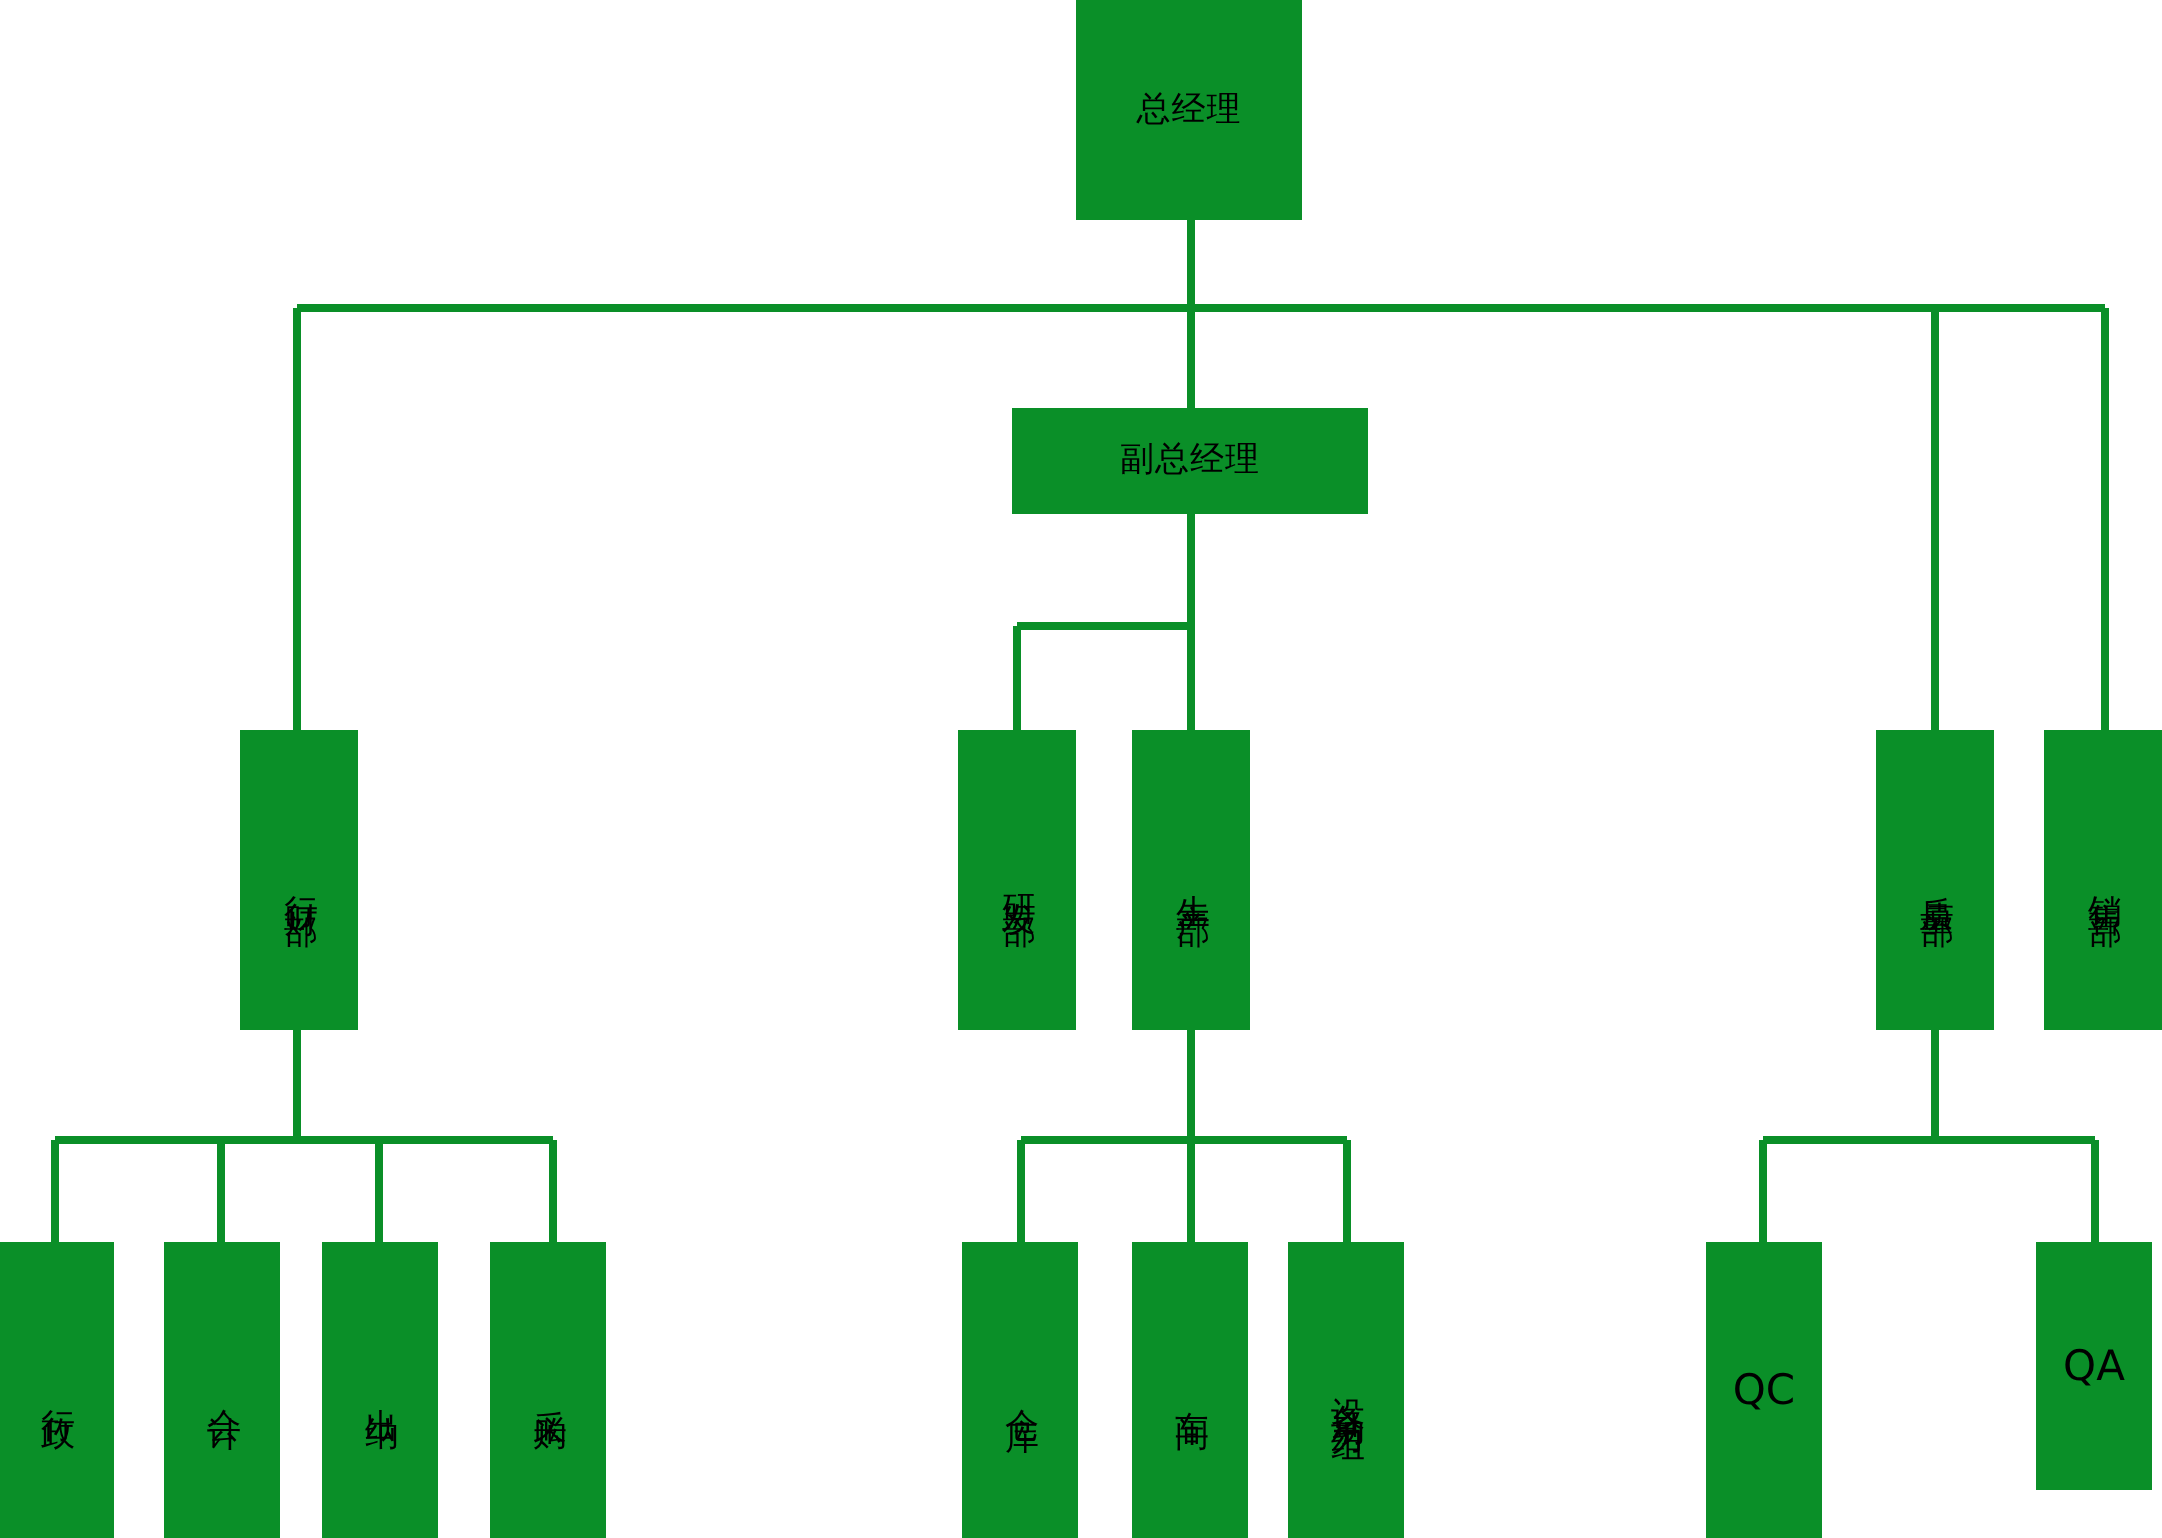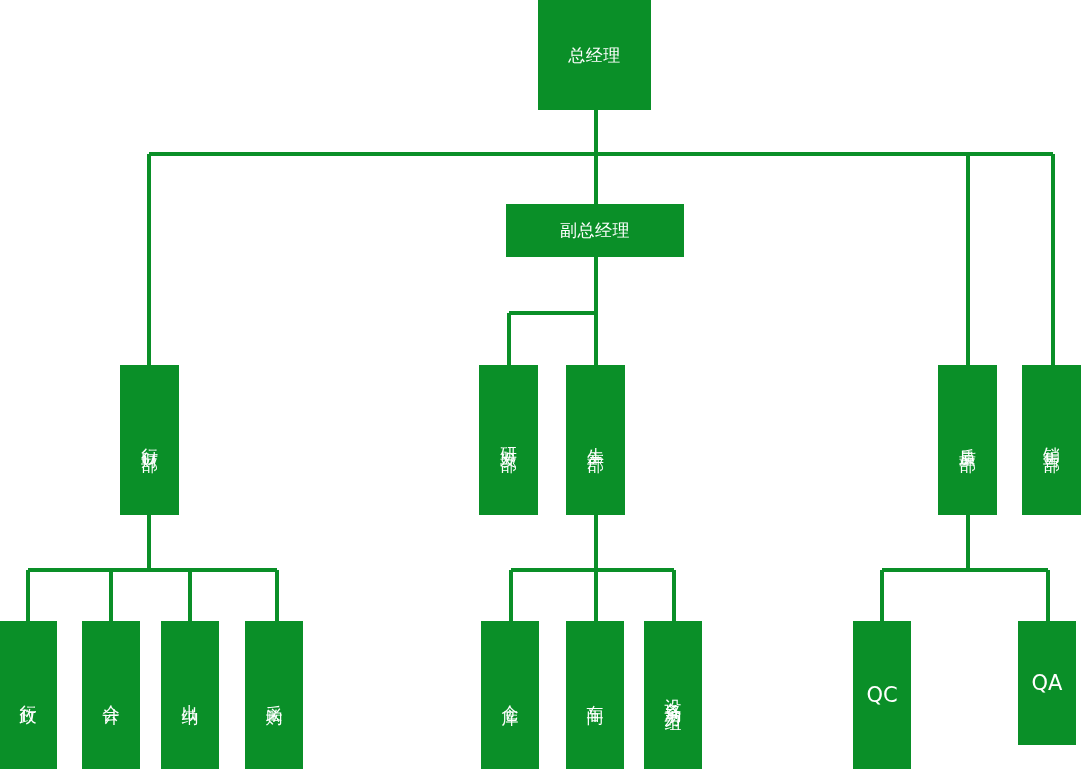--- a/index.html
+++ b/index.html
@@ -21,21 +21,21 @@
     position: absolute;
     left: 0;
     top: 0;
     width: 1081px;
     height: 769px;
     pointer-events: none;
   }
   .node {
     position: absolute;
     background: #0a8f28;
-    color: #ffffff;
+    color: #000000;
     display: flex;
     align-items: center;
     justify-content: center;
     box-sizing: border-box;
     z-index: 2;
   }
   .node .label {
     display: block;
     text-align: center;
     line-height: 1.34;

